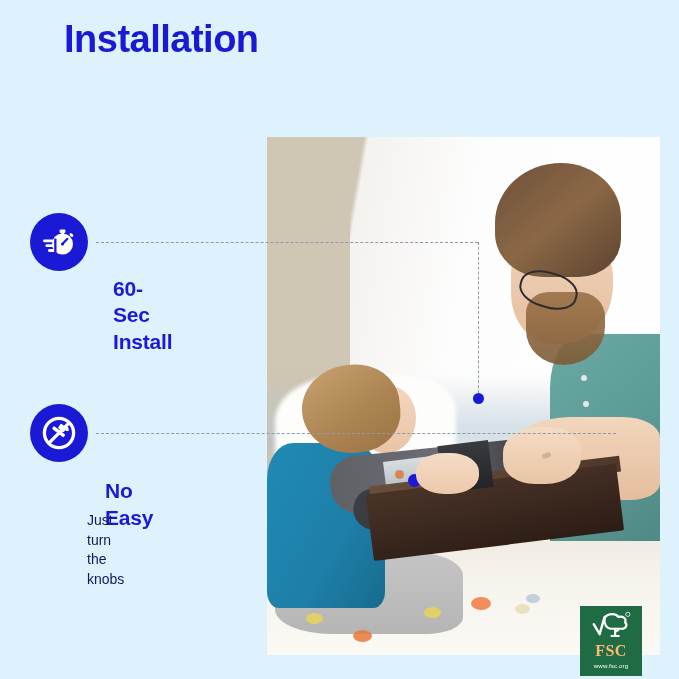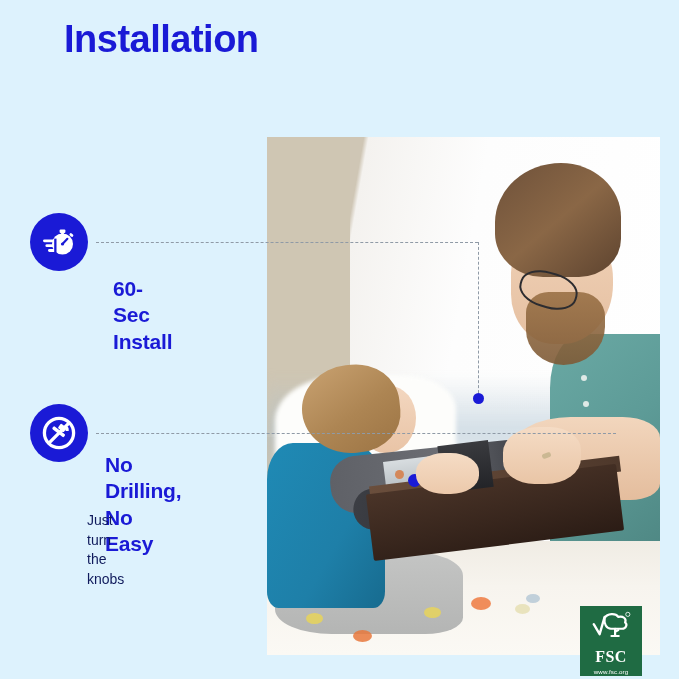--- a/index.html
+++ b/index.html
@@ -224,23 +224,23 @@
     position:absolute;
     left:580px; top:606px;
     width:62px; height:70px;
     background:#1f6b43;
     display:flex; flex-direction:column;
     align-items:center; justify-content:flex-start;
     padding-top:5px;
   }
   .fsc-mark { width:40px; height:30px; }
   .fsc-name {
-    color:#ffffff; font-family:"Liberation Serif", serif;
+    color:#fdba74; font-family:"Liberation Serif", serif;
     font-size:16px; font-weight:bold; letter-spacing:.4px;
-    line-height:1; margin-top:8px;
+    line-height:1; margin-top:2px;
   }
   .fsc-url {
     color:#ffffff; font-size:6.2px; letter-spacing:.1px;
     margin-top:3px;
   }
 </style>
 </head>
 <body>
 
 <div class="headline">
@@ -335,21 +335,21 @@
       <g>
         <path d="M21.0 13.2 l5.6 0 a3.1 3.1 0 0 1 3.1 3.1 l0 1.6 -3.1 0 0 -1.6 -5.6 0 z" fill="#ffffff"></path>
         <rect x="12.4" y="17.0" width="14.6" height="3.5" rx="1.3" fill="#ffffff" transform="rotate(38 19.7 18.7)"></rect>
         <rect x="19.6" y="12.1" width="7.4" height="5.6" rx="1.2" fill="#ffffff" transform="rotate(38 23.3 14.9)"></rect>
       </g>
 
       <line x1="10.4" y1="29.6" x2="29.6" y2="10.4" stroke="#ffffff" stroke-width="3.3" stroke-linecap="round"></line>
     </svg>
   </div>
   <div class="ftitle" style="left:105px; top:452px;">
-    <span>No Drilling,</span><br>
+    <br>
     <span>No Easy</span>
   </div>
   <div class="fsub" style="left:87px; top:511px;">
     <span>Just turn the</span><br>
     <span>knobs</span>
   </div>
 </div>
 
 <div class="fsc">
   <svg class="fsc-mark" viewBox="0 0 44 32">

